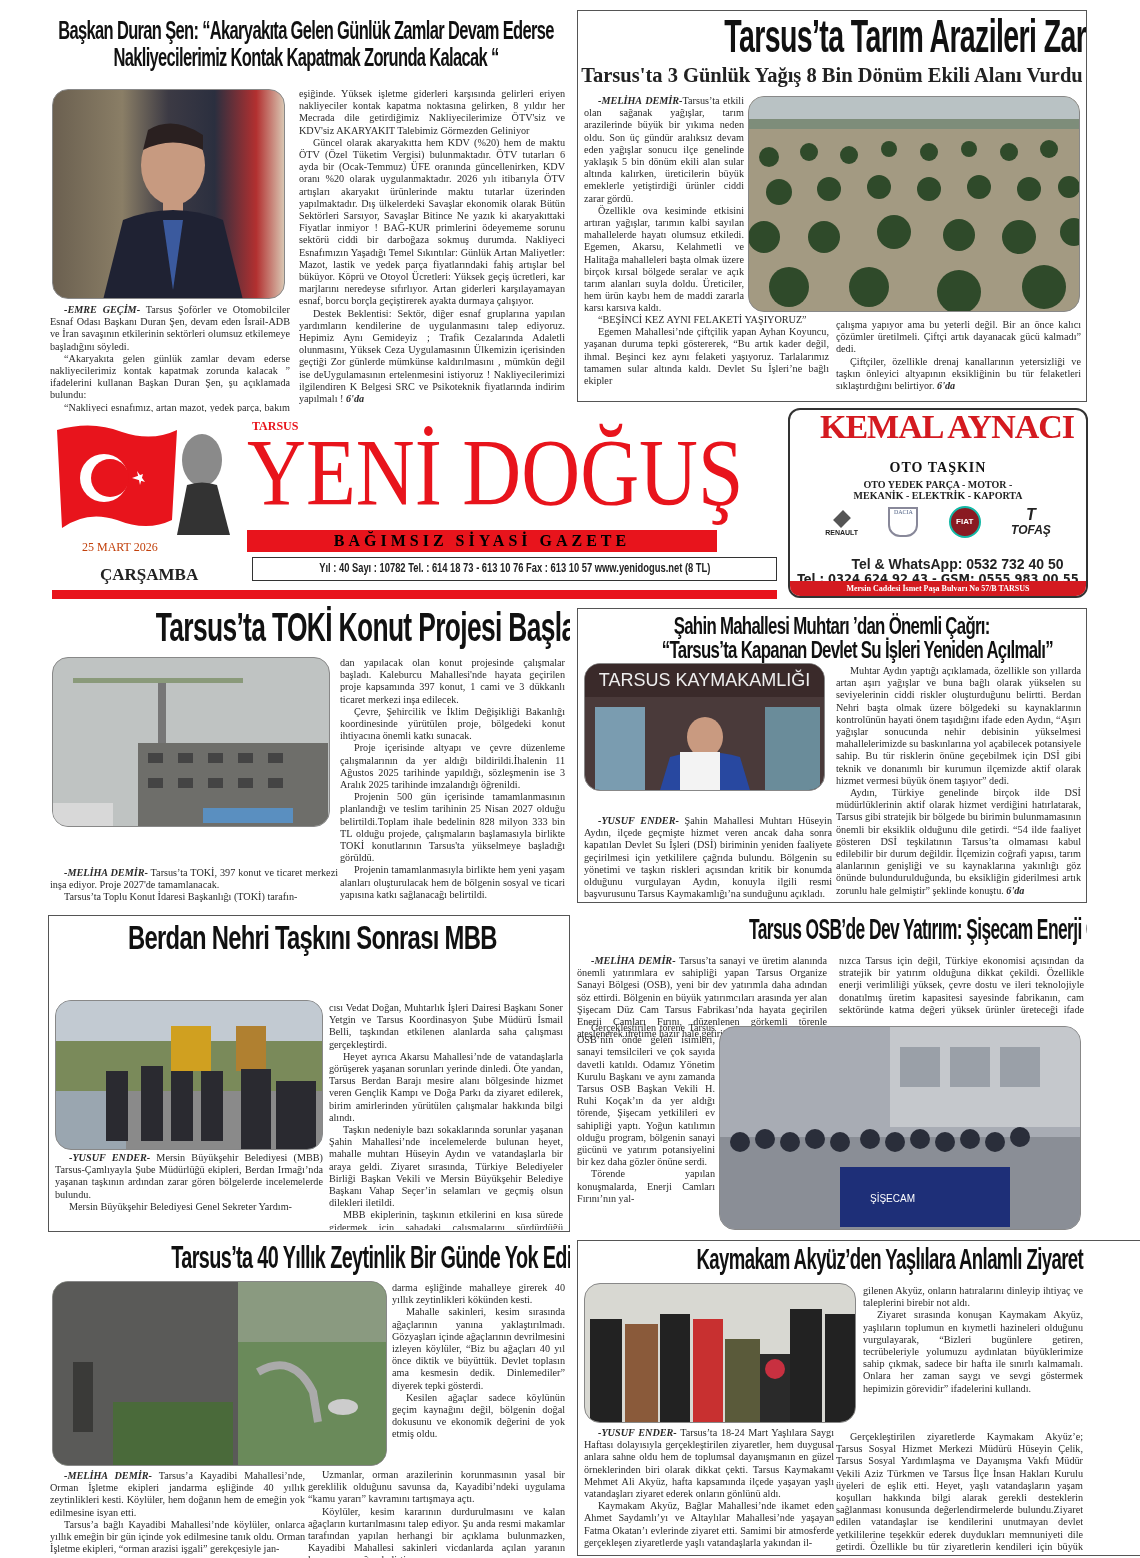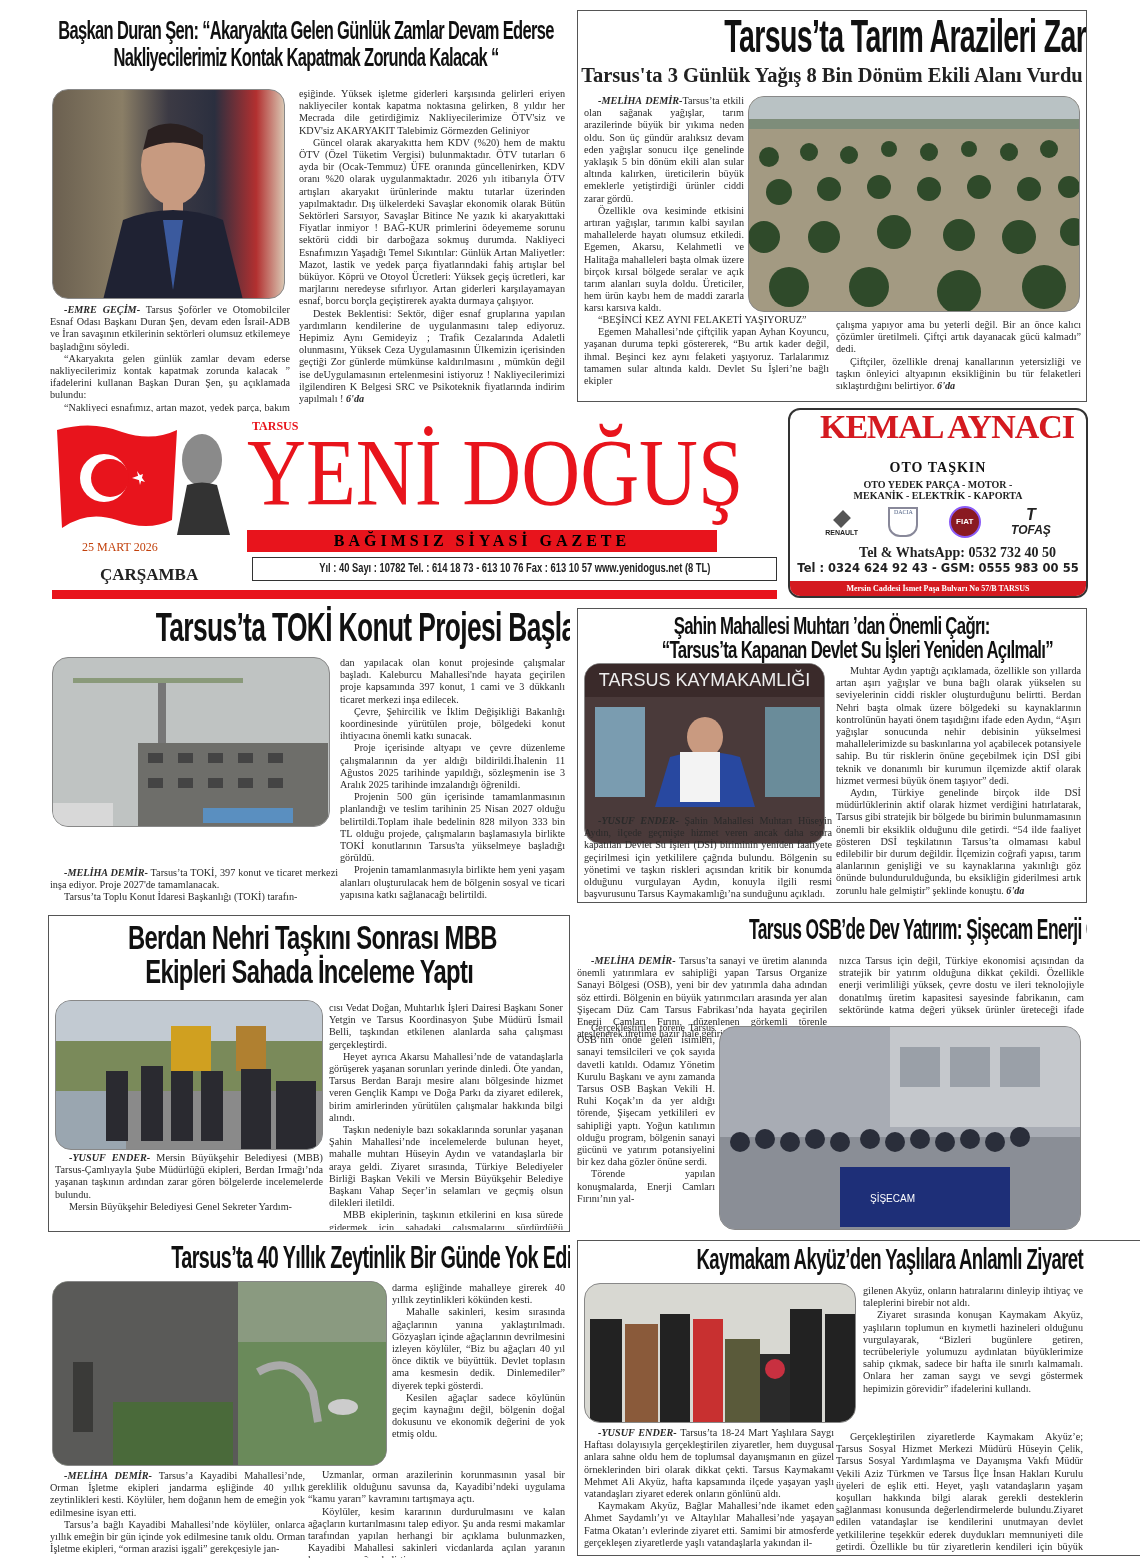--- a/index.html
+++ b/index.html
@@ -121,24 +121,24 @@
 </div>
 
 <div class="abs" style="left:788px;top:408px;width:300px;height:190px;border:2px solid #333;border-radius:12px;overflow:hidden;background:#fff;">
   <div style="font-family:'Liberation Serif',serif;font-weight:bold;font-size:34px;line-height:34px;color:#d41a20;text-align:center;letter-spacing:-1px;margin-left:18px;">KEMAL AYNACI</div>
   <div style="font-family:'Liberation Serif',serif;font-size:14px;letter-spacing:1px;text-align:center;color:#111;font-weight:bold;margin-top:16px;">OTO TAŞKIN</div>
   <div style="font-family:'Liberation Serif',serif;font-weight:bold;font-size:10px;text-align:center;margin-top:3px;">OTO YEDEK PARÇA - MOTOR -</div>
   <div style="font-family:'Liberation Serif',serif;font-weight:bold;font-size:10px;text-align:center;">MEKANİK - ELEKTRİK - KAPORTA</div>
   <div style="display:flex;justify-content:space-around;align-items:center;height:42px;padding:0 20px;">
     <div style="text-align:center;font-size:7px;font-family:'Liberation Sans',sans-serif;font-weight:bold;"><div style="width:16px;height:20px;margin:0 auto;background:#555;transform:rotate(45deg) scale(0.7)"></div><span>RENAULT</span></div>
     <div style="width:30px;height:30px;border:2px solid #889;border-radius:0 0 12px 12px;font-size:6px;text-align:center;color:#568;">DACIA</div>
-    <div style="width:32px;height:32px;border-radius:50%;background:#8a1a22;border:2px solid #8b5cf6;color:#fff;font-size:8px;font-family:'Liberation Sans',sans-serif;font-weight:bold;text-align:center;line-height:28px;">FIAT</div>
+    <div style="width:32px;height:32px;border-radius:50%;background:#8a1a22;border:2px solid #14b8a6;color:#fff;font-size:8px;font-family:'Liberation Sans',sans-serif;font-weight:bold;text-align:center;line-height:28px;">FIAT</div>
     <div style="font-family:'Liberation Sans',sans-serif;font-weight:bold;font-style:italic;font-size:12px;text-align:center;"><div style="font-size:16px;line-height:16px;">T</div><span>TOFAŞ</span></div>
   </div>
-  <div style="font-family:Liberation Serif, serif;font-weight:bold;font-size:14px;text-align:center;margin-top:2px;padding-left:39px;">Tel &amp; WhatsApp: 0532 732 40 50</div>
+  <div style="font-family:Liberation Sans, sans-serif;font-weight:bold;font-size:14px;text-align:center;margin-top:13px;padding-left:39px;">Tel &amp; WhatsApp: 0532 732 40 50</div>
   <div style="font-family:'DejaVu Sans',sans-serif;font-weight:bold;font-size:11.5px;text-align:center;white-space:nowrap;">Tel : 0324 624 92 43 - GSM: 0555 983 00 55</div>
   <div style="position:absolute;left:0;bottom:0;width:100%;height:15px;background:#d41a20;color:#fff;font-family:'Liberation Serif',serif;font-weight:bold;font-size:8px;text-align:center;line-height:15px;">Mersin Caddesi  İsmet Paşa Bulvarı No 57/B   TARSUS</div>
 </div>
 
 <div class="abs" style="left:42px;top:605px;width:528px;height:300px;">
   <div class="hl" style="font-size:40px;line-height:44px;height:46px;overflow:hidden;">
     <span class="cond" style="transform:scaleX(0.66)">Tarsus’ta TOKİ Konut Projesi Başladı</span>
   </div>
   <div class="abs photo" style="left:10px;top:52px;width:278px;height:170px;background:#bfc3c2;">
     <svg width="278" height="170" viewBox="0 0 278 170">
@@ -172,21 +172,21 @@
     <p>Projenin 500 gün içerisinde tamamlanmasının planlandığı ve teslim tarihinin 25 Nisan 2027 olduğu belirtildi.Toplam ihale bedelinin 828 milyon 333 bin TL olduğu projede, çalışmaların başlamasıyla birlikte TOKİ konutlarının Tarsus'ta yükselmeye başladığı görüldü.</p>
     <p>Projenin tamamlanmasıyla birlikte hem yeni yaşam alanları oluşturulacak hem de bölgenin sosyal ve ticari yapısına katkı sağlanacağı belirtildi.</p>
   </div>
 </div>
 
 <div class="abs box" style="left:577px;top:608px;width:510px;height:295px;">
   <div class="hl" style="font-size:24px;line-height:24px;padding-top:5px;">
     <div><span class="cond2">Şahin Mahallesi Muhtarı ’dan Önemli Çağrı:</span></div>
     <div><span class="cond2">“Tarsus’ta Kapanan Devlet Su İşleri Yeniden Açılmalı”</span></div>
   </div>
-  <div class="abs photo" style="left:6px;top:54px;width:241px;height:181px;background:#4a3a3a;">
+  <div class="abs photo" style="left:6px;top:54px;width:241px;height:128px;background:#4a3a3a;">
     <div style="background:#3a2a2a;color:#eee;font-family:'Liberation Sans',sans-serif;font-size:18px;text-align:center;padding:6px 0;">TARSUS KAYMAKAMLIĞI</div>
     <svg width="241" height="110" viewBox="0 0 241 110">
         <rect x="10" y="10" width="50" height="90" fill="#7a9cb0"></rect>
         <rect x="180" y="10" width="55" height="90" fill="#6a8c9a"></rect>
         <ellipse cx="120" cy="40" rx="18" ry="20" fill="#c99a80"></ellipse>
         <path d="M70 110 L85 60 Q120 50 155 60 L170 110 Z" fill="#2848a0"></path>
         <rect x="95" y="55" width="40" height="50" fill="#f3f3f3"></rect>
       </svg>
   </div>
   <div class="abs body" style="left:6px;top:206px;width:248px;height:86px;">
@@ -194,21 +194,20 @@
   </div>
   <div class="abs body" style="left:258px;top:56px;width:245px;height:236px;">
     <p>Muhtar Aydın yaptığı açıklamada, özellikle son yıllarda artan aşırı yağışlar ve buna bağlı olarak yükselen su seviyelerinin ciddi riskler oluşturduğunu belirtti. Berdan Nehri başta olmak üzere bölgedeki su kaynaklarının kontrolünün hayati önem taşıdığını ifade eden Aydın, “Aşırı yağışlar sonucunda nehir debisinin yükselmesi mahallelerimizde su baskınlarına yol açabilecek potansiyele sahip. Bu tür risklerin önüne geçebilmek için DSİ gibi teknik ve donanımlı bir kurumun ilçemizde aktif olarak hizmet vermesi büyük önem taşıyor” dedi.</p>
     <p><span>Aydın, Türkiye genelinde birçok ilde DSİ müdürlüklerinin aktif olarak hizmet verdiğini hatırlatarak, Tarsus gibi stratejik bir bölgede bu birimin bulunmamasının önemli bir eksiklik olduğunu dile getirdi. “54 ilde faaliyet gösteren DSİ teşkilatının Tarsus’ta olmaması kabul edilebilir bir durum değildir. İlçemizin coğrafi yapısı, tarım alanlarının genişliği ve su kaynaklarına yakınlığı göz önünde bulundurulduğunda, bu eksikliğin giderilmesi artık zorunlu hale gelmiştir” şeklinde konuştu. </span><span class="see">6'da</span></p>
   </div>
 </div>
 
 <div class="abs box" style="left:48px;top:915px;width:522px;height:317px;">
   <div class="hl" style="font-size:34px;line-height:34px;padding-top:4px;">
     <div><span class="cond2">Berdan Nehri Taşkını Sonrası MBB</span></div>
-    <div><span class="cond2">Ekipleri Sahada İnceleme Yaptı</span></div>
   </div>
   <div class="abs photo" style="left:6px;top:84px;width:268px;height:150px;background:#9aa6b0;">
     <svg width="268" height="150" viewBox="0 0 268 150">
         <rect width="268" height="45" fill="#c2cad2"></rect>
         <rect y="40" width="268" height="50" fill="#7a8a5a"></rect>
         <rect x="70" y="90" width="198" height="60" fill="#8a8a8a"></rect>
         <rect x="115" y="25" width="40" height="45" fill="#d0a020"></rect>
         <rect x="180" y="25" width="30" height="45" fill="#b08030"></rect>
         <g fill="#2a2a30">
           <rect x="50" y="70" width="22" height="70"></rect>

